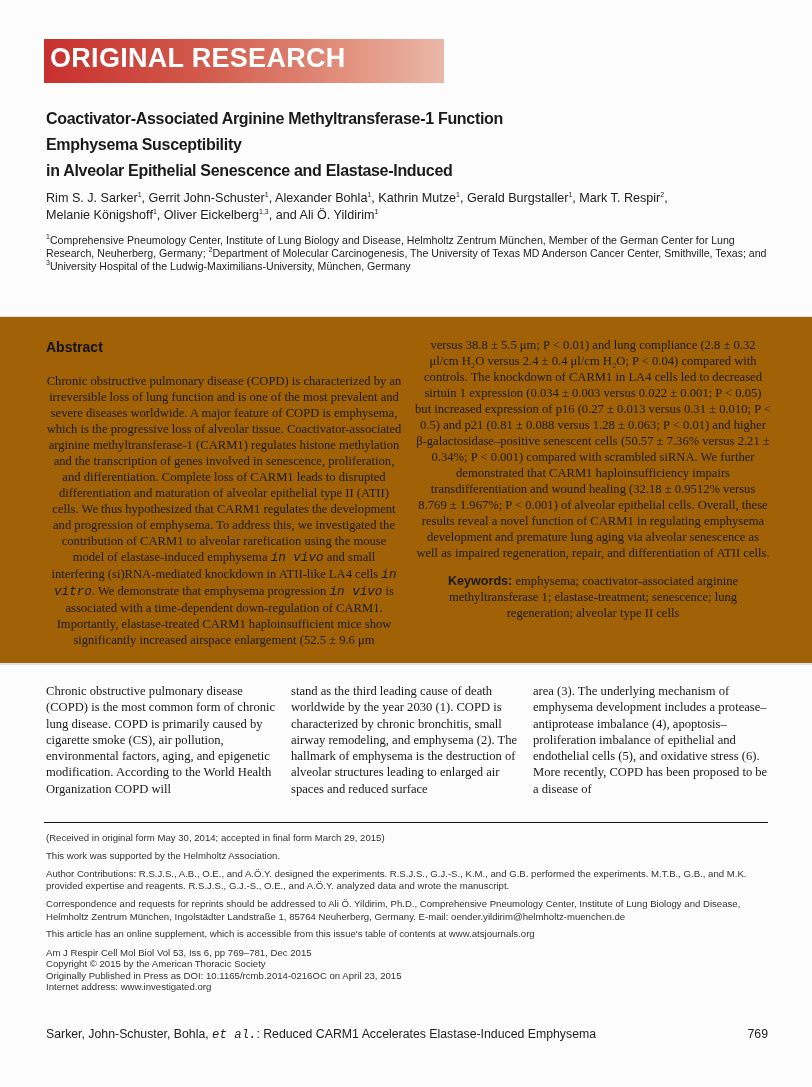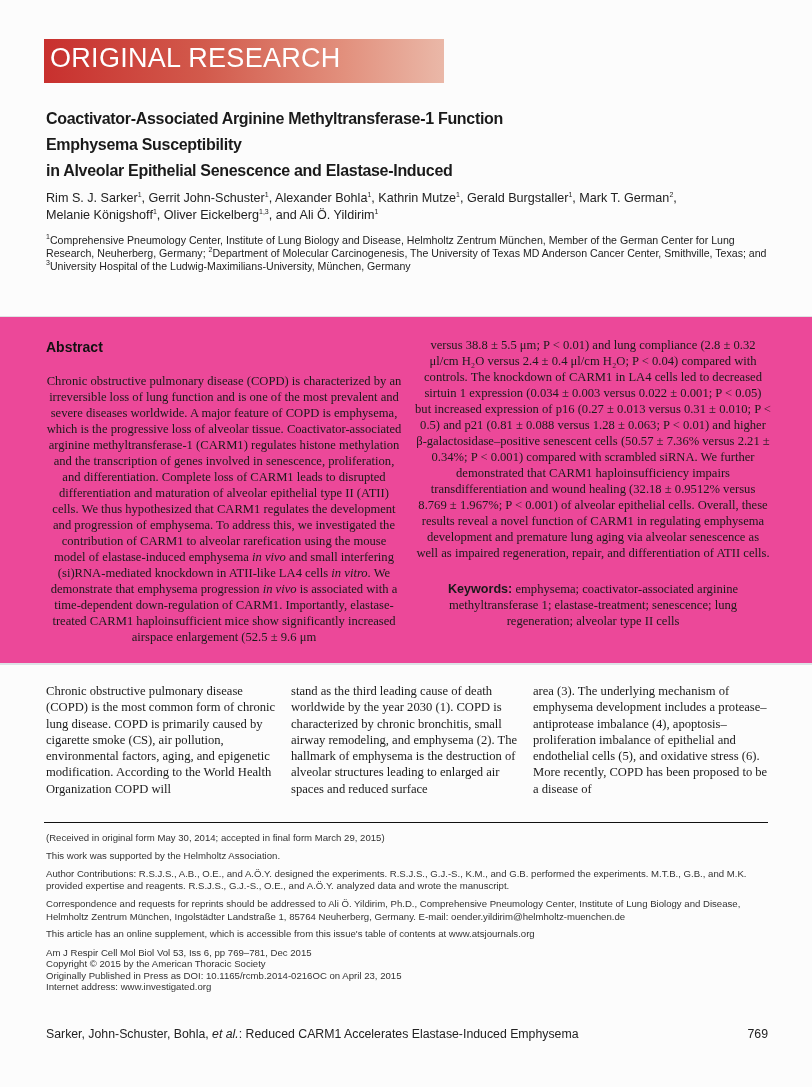--- a/index.html
+++ b/index.html
@@ -7,51 +7,51 @@
     width: 812px; height: 1087px; position: relative; overflow: hidden;
     background: #fcfcfc; color: #1a1a1a;
     font-family: "Liberation Serif", serif;
   }
   .banner {
     position: absolute; left: 44px; top: 39px; width: 400px; height: 44px;
     background: linear-gradient(90deg, #c8302e 0%, #d25a4c 40%, #e2907d 75%, #eab8a8 100%);
   }
   .banner span {
     position: absolute; left: 6px; top: 4px;
-    font-family: "Liberation Sans", sans-serif; font-weight: normal;
+    font-family: "Liberation Sans", sans-serif; font-weight: bold;
     font-size: 27px; color: #fff; letter-spacing: 0.3px;
   }
   .title {
     position: absolute; left: 46px; top: 106px; width: 720px;
     font-family: "Liberation Sans", sans-serif; font-weight: bold;
     font-size: 16px; line-height: 26px; color: #1a1a1a; letter-spacing: -0.3px;
   }
   .authors {
     position: absolute; left: 46px; top: 190px; width: 724px;
     font-family: "Liberation Sans", sans-serif; font-size: 12.6px; line-height: 17px; color: #222;
   }
   .affil {
     position: absolute; left: 46px; top: 234px; width: 724px;
     font-family: "Liberation Sans", sans-serif; font-size: 10.6px; line-height: 13px; color: #222;
   }
   sup { font-size: 7px; line-height: 0; }
   .abstract-box {
     position: absolute; left: 0; top: 316px; width: 812px; height: 346px;
-    background: #ec4899; border-top: 1px solid #dfe3e3; border-bottom: 2px solid #dde3e6;
+    background: #a16207; border-top: 1px solid #dfe3e3; border-bottom: 2px solid #dde3e6;
   }
   .abs-head {
     position: absolute; left: 46px; top: 22px;
     font-family: "Liberation Sans", sans-serif; font-weight: bold; font-size: 14px; color: #111;
   }
   .abs-col {
     position: absolute; font-size: 12.6px; line-height: 16px; color: #1a1a1a; text-align: center;
   }
   .abs-left { left: 46px; top: 56px; width: 356px; }
   .abs-right { left: 415px; top: 20px; width: 356px; }
-  .keywords { margin-top: 20px; }
+  .keywords { margin-top: 12px; }
   .kw-label { font-family: "Liberation Sans", sans-serif; font-weight: bold; font-size: 12.6px; }
   .body-col {
     position: absolute; top: 683px; font-size: 12.6px; line-height: 16.3px; color: #1a1a1a;
   }
   .bc1 { left: 46px; width: 235px; }
   .bc2 { left: 291px; width: 232px; }
   .bc3 { left: 533px; width: 236px; }
   .rule {
     position: absolute; left: 44px; top: 822px; width: 724px; height: 1px; background: #111;
   }
@@ -60,42 +60,42 @@
     font-family: "Liberation Sans", sans-serif; font-size: 9.6px; line-height: 12.4px; color: #333;
   }
   .notes p { margin: 0 0 5.5px 0; }
   .citation { margin-top: 6px; }
   .citation div { line-height: 11.5px; }
   .footer {
     position: absolute; left: 46px; top: 1027px; width: 724px;
     font-family: "Liberation Sans", sans-serif; font-size: 12.3px; color: #222;
   }
   .footer .page { position: absolute; right: 2px; top: 0; font-weight: normal; }
-  i { font-style: italic; }
+  i { font-style: italic; font-family: Liberation Mono, monospace; }
 </style>
 </head>
 <body>
 
 <div class="banner">
   <span>ORIGINAL RESEARCH</span>
 </div>
 
 <div class="title">
   <div>Coactivator-Associated Arginine Methyltransferase-1 Function</div>
   <div>Emphysema Susceptibility</div>
   <div>in Alveolar Epithelial Senescence and Elastase-Induced</div>
 </div>
 
 <div class="authors">
   <span><span>Rim S. J. Sarker</span><sup>1</sup></span>, 
   <span><span>Gerrit John-Schuster</span><sup>1</sup></span>, 
   <span><span>Alexander Bohla</span><sup>1</sup></span>, 
   <span><span>Kathrin Mutze</span><sup>1</sup></span>, 
   <span><span>Gerald Burgstaller</span><sup>1</sup></span>, 
-  <span><span>Mark T. German</span><sup>2</sup></span>,<br>
+  <span><span>Mark T. Respir</span><sup>2</sup></span>,<br>
   <span><span>Melanie Königshoff</span><sup>1</sup></span>, 
   <span><span>Oliver Eickelberg</span><sup>1,3</sup></span>, 
   <span>and</span>
   <span><span>Ali Ö. Yildirim</span><sup>1</sup></span>
 </div>
 
 <div class="affil">
   <sup>1</sup><span>Comprehensive Pneumology Center, Institute of Lung Biology and Disease, Helmholtz Zentrum München, Member of the German Center for Lung Research, Neuherberg, Germany; </span><sup>2</sup><span>Department of Molecular Carcinogenesis, The University of Texas MD Anderson Cancer Center, Smithville, Texas; and </span><sup>3</sup><span>University Hospital of the Ludwig-Maximilians-University, München, Germany</span>
 </div>
 

